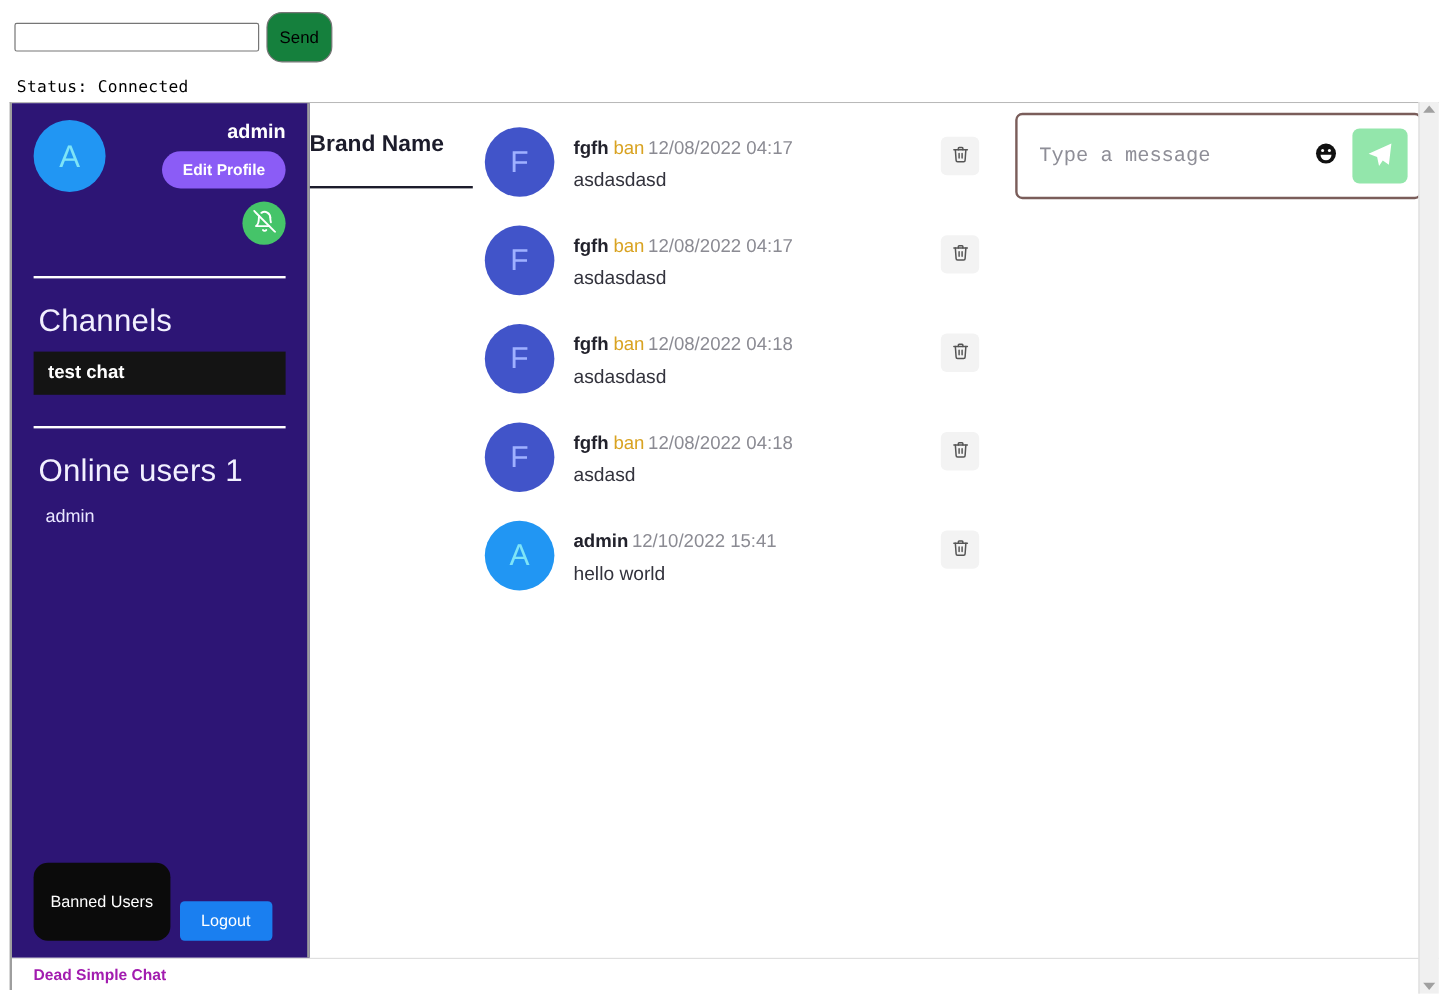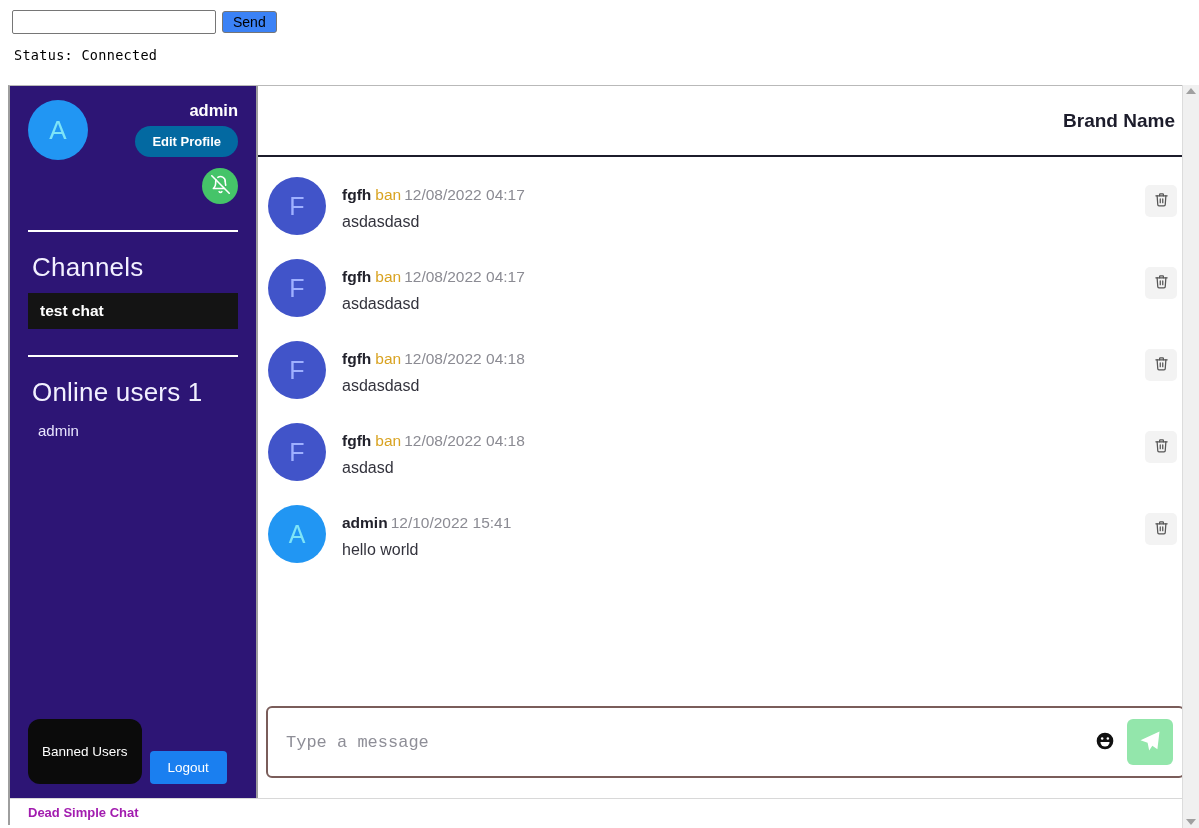--- a/index.html
+++ b/index.html
@@ -30,25 +30,25 @@
     padding: 2px 4px;
     border: 1px solid #767676;
     border-radius: 2px;
     background: #ffffff;
     font-family: "Liberation Sans", sans-serif;
     font-size: 13px;
     color: #000;
     outline: none;
   }
   .send-btn {
-    height: 22px;
+    height: 42px;
     padding: 2px 10px;
     border: 1px solid #767676;
-    border-radius: 3px;
-    background: #3b82f6;
+    border-radius: 13px;
+    background: #15803d;
     font-family: "Liberation Sans", sans-serif;
     font-size: 14px;
     color: #000;
     cursor: pointer;
   }
   .status-line {
     margin-top: 13px;
     font-family: "DejaVu Sans Mono", monospace;
     font-size: 13.5px;
     color: #000;
@@ -114,21 +114,21 @@
     gap: 7px;
   }
   .profile-name {
     color: #ffffff;
     font-weight: bold;
     font-size: 16.5px;
     line-height: 1;
     margin-top: 2px;
   }
   .edit-profile-btn {
-    background: #0369a1;
+    background: #8b5cf6;
     color: #ffffff;
     border: none;
     border-radius: 20px;
     padding: 8px 17px;
     font-size: 13px;
     font-weight: bold;
     font-family: "Liberation Sans", sans-serif;
     cursor: pointer;
   }
   .bell-btn {
@@ -204,21 +204,21 @@
     font-size: 13px;
     padding: 6px 0 6px 18px;
     border-top: 1px solid #d8d8d8;
     height: 27px;
   }
 
   
   .main {
     flex: 1;
     display: flex;
-    flex-direction: column;
+    flex-direction: row;
     min-width: 0;
     background: #ffffff;
     justify-content: center;
   }
   .main-header {
     height: 71px;
     border-bottom: 2px solid #1c1c2b;
     display: flex;
     align-items: center;
     justify-content: flex-end;

